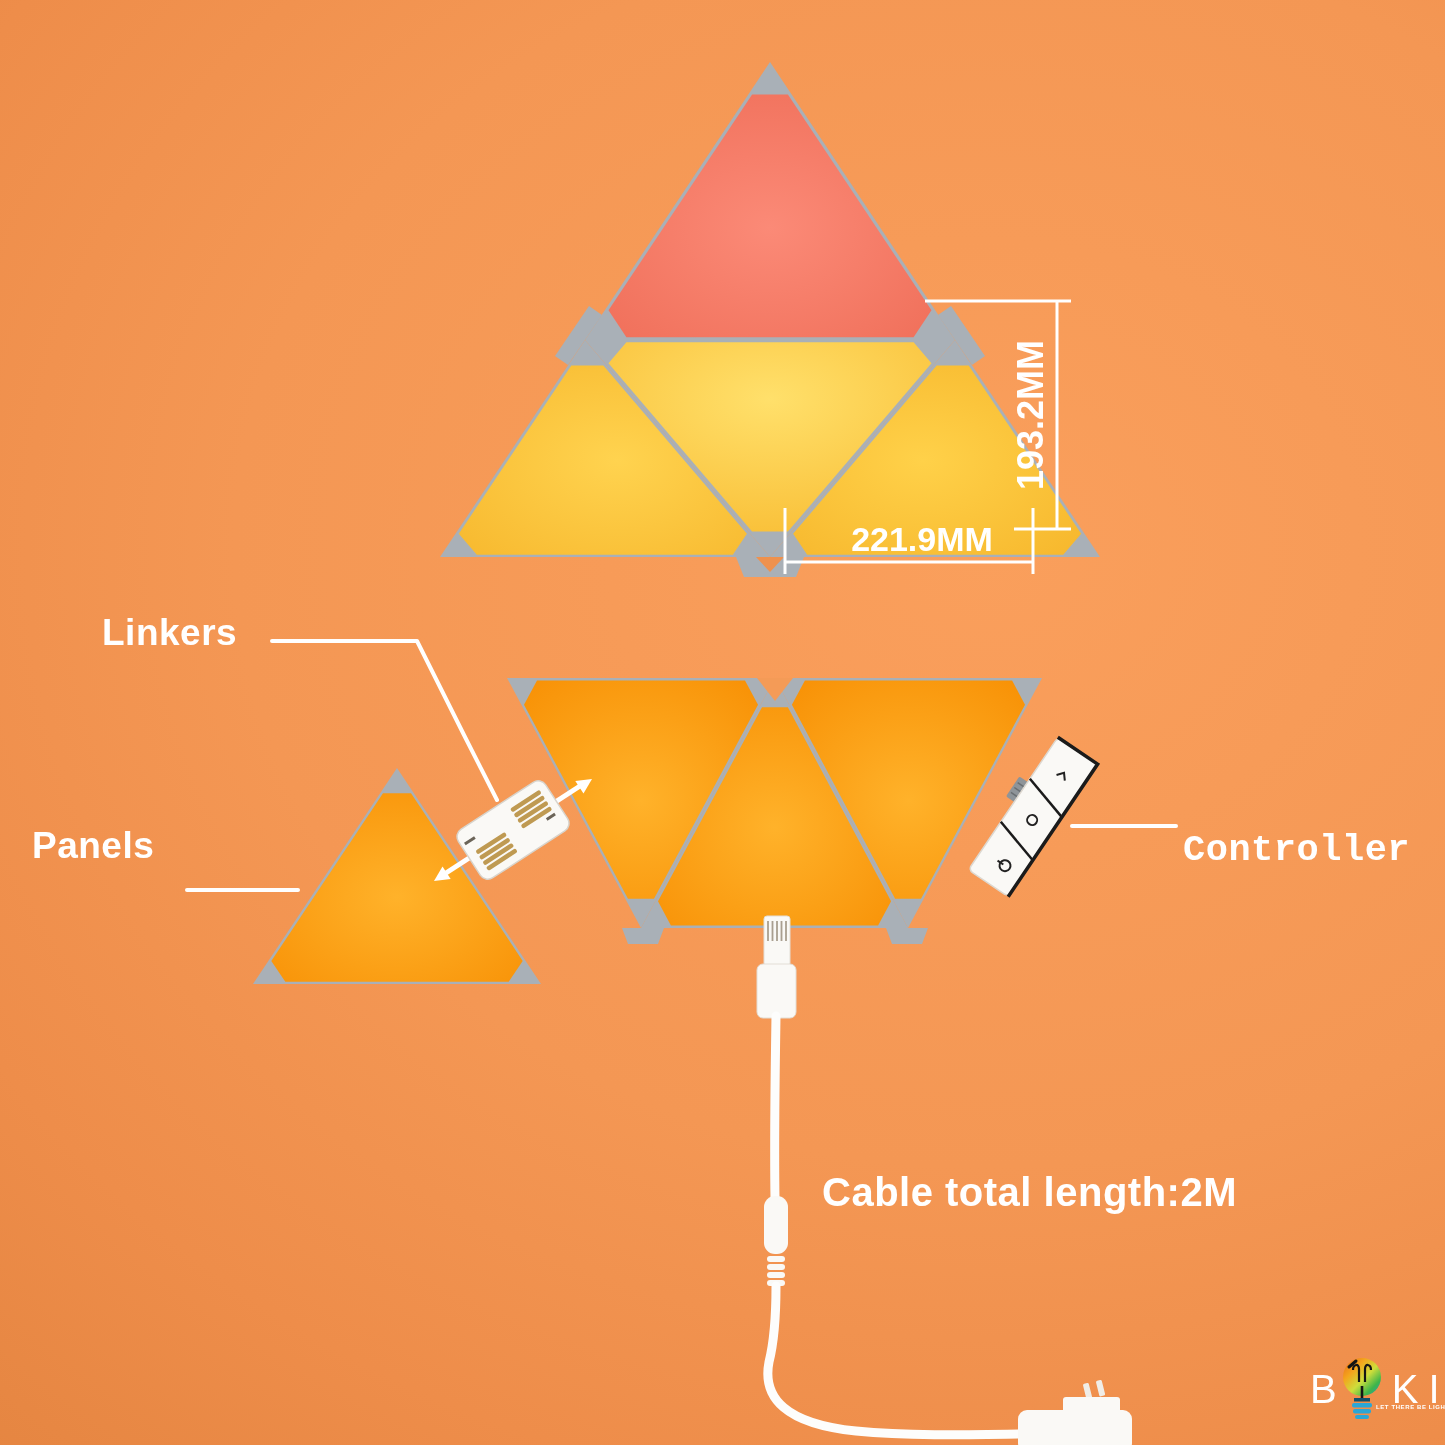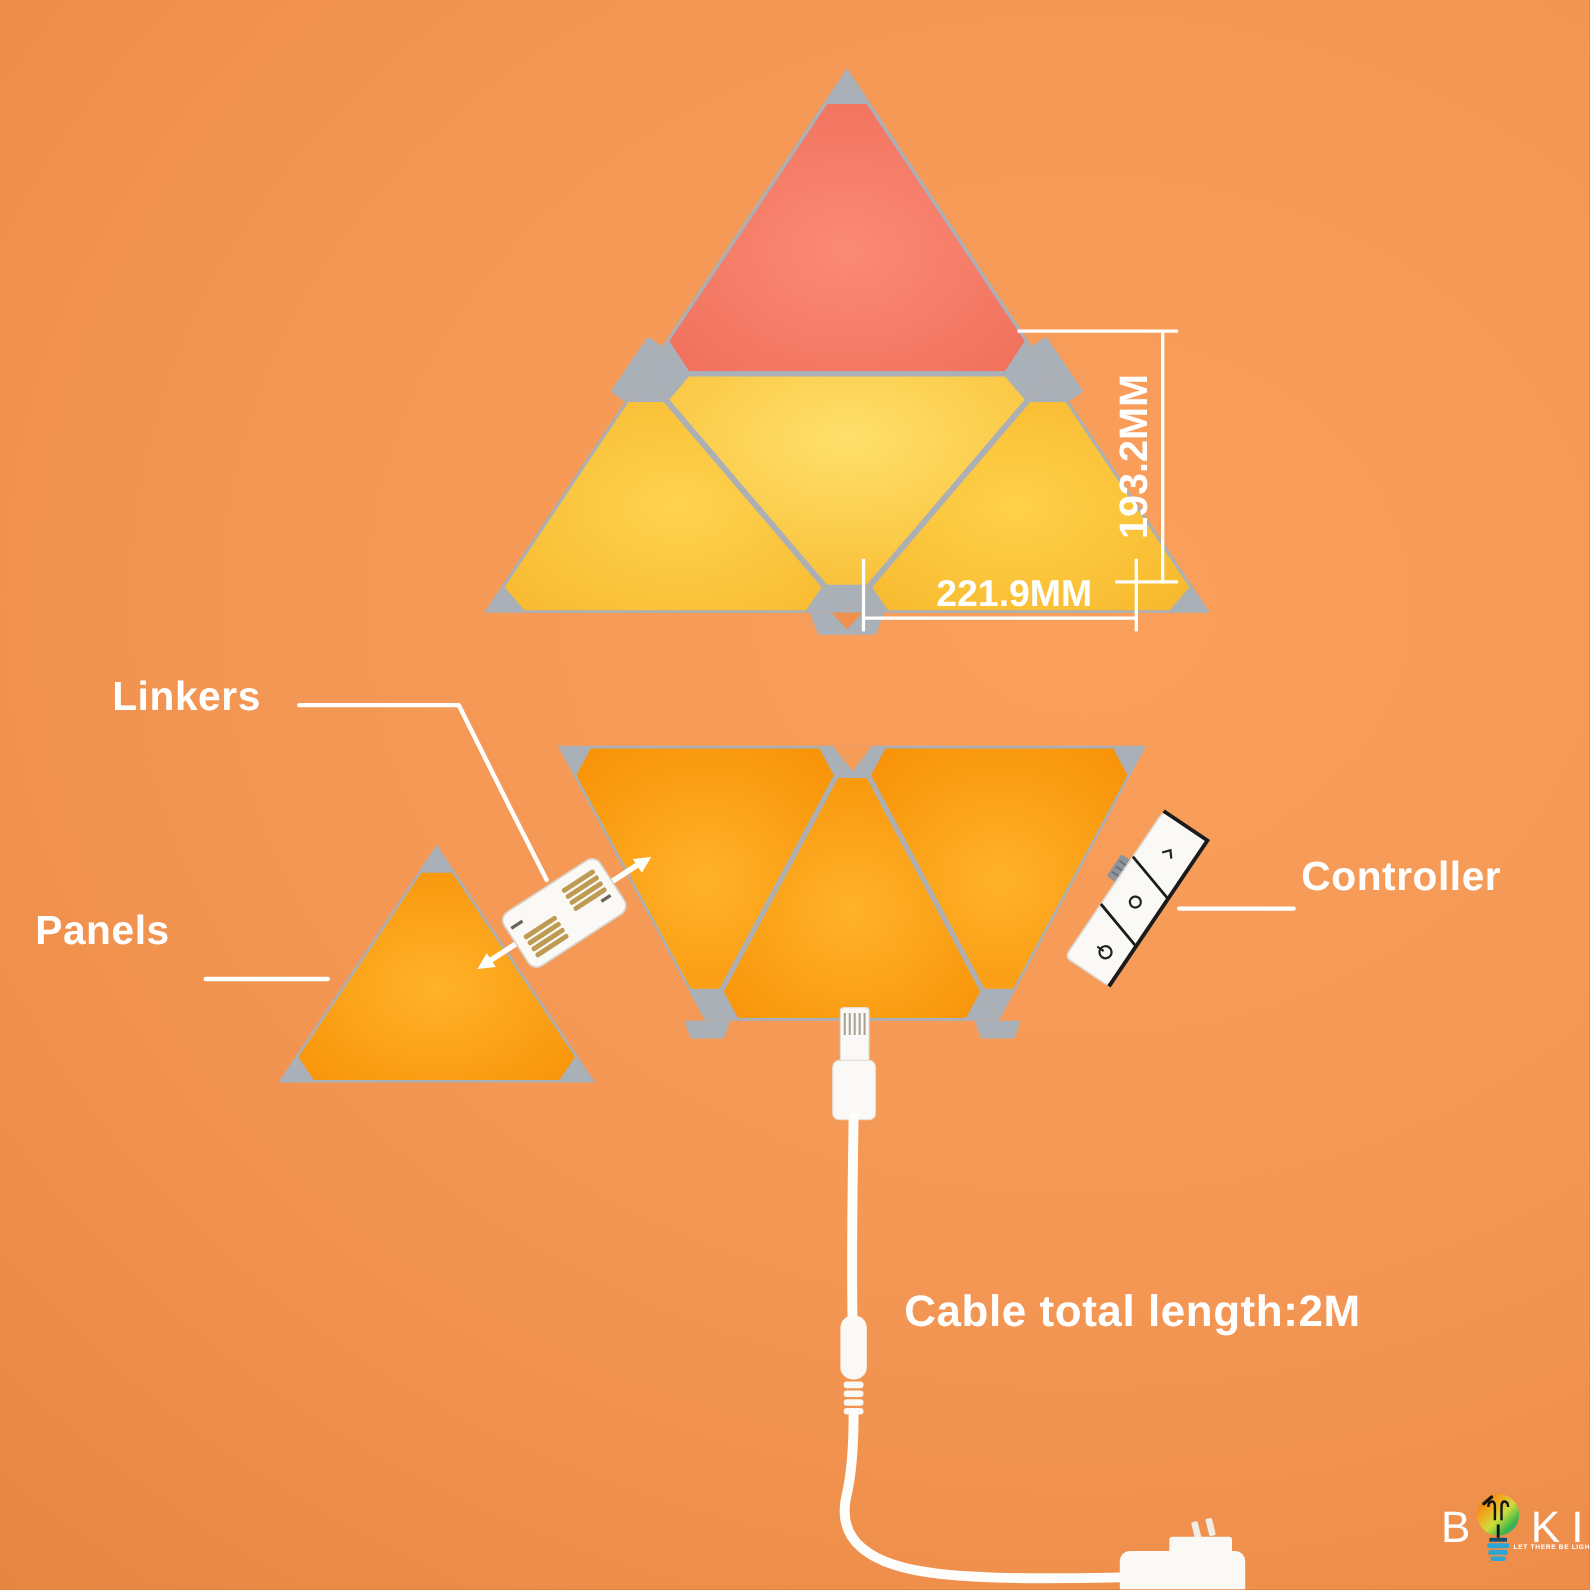--- a/index.html
+++ b/index.html
@@ -6,21 +6,21 @@
   .stage{
     position:relative;width:1445px;height:1445px;overflow:hidden;
     background:radial-gradient(115% 95% at 68% 38%, #fa9f5c 0%, #f49754 45%, #ee8d4a 70%, #e0813c 100%);
     font-family:"Liberation Sans",sans-serif;
   }
   svg.canvas{position:absolute;left:0;top:0;}
   svg text{fill:#ffffff;font-family:"Liberation Sans",sans-serif;font-weight:700;}
   .lbl{position:absolute;color:#fff;font-weight:700;font-size:37px;line-height:1;letter-spacing:.5px;white-space:nowrap;}
   .lbl-linkers{left:102px;top:614px;}
   .lbl-panels{left:32px;top:827px;}
-  .lbl-controller{left:1183px;top:778px;}
+  .lbl-controller{left:1183px;top:832px;font-family:Liberation Mono, monospace;}
   .lbl-cable{left:822px;top:1172px;font-size:40px;text-align:center;}
   .logo{position:absolute;left:1310px;top:1356px;display:flex;align-items:flex-start;color:#fff;}
   .logo .ltr{font-size:40px;font-weight:400;line-height:1;padding-top:13px;letter-spacing:1px;}
   .logo .ltr.k{margin-left:6px;}
   .logo .ltr.i{margin-left:9px;}
   .logo .bulb-wrap{display:block;margin:0 2px;}
   .logo .tagline{position:absolute;left:66px;top:48px;font-size:6px;font-weight:700;letter-spacing:.6px;white-space:nowrap;}
 </style>
 </head>
 <body>

